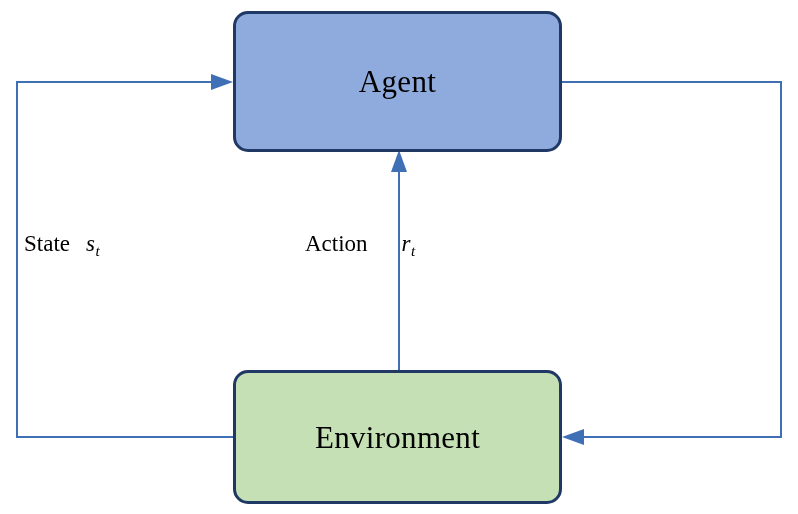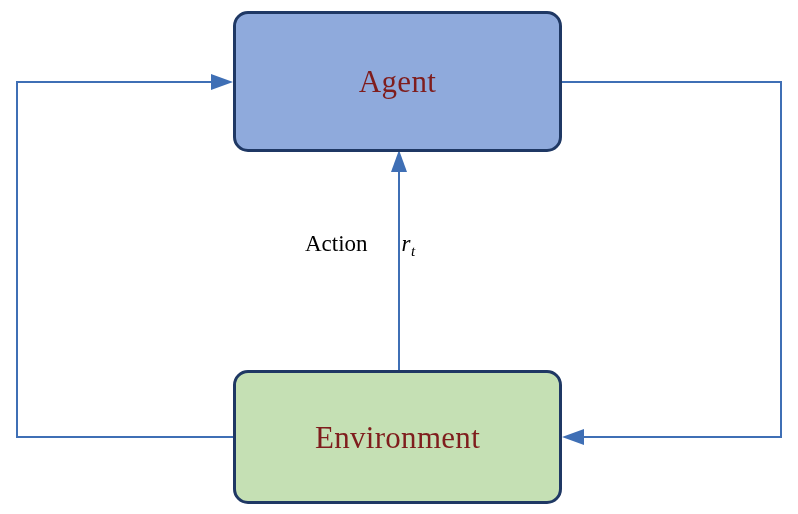--- a/index.html
+++ b/index.html
@@ -29,21 +29,21 @@
     box-sizing: border-box;
     border: 3px solid #1F3864;
     border-radius: 15px;
     display: flex;
     align-items: center;
     justify-content: center;
   }
   .node-label {
     font-family: "Liberation Serif", "DejaVu Serif", serif;
     font-size: 31px;
-    color: #7f1d1d;
+    color: #000000;
     letter-spacing: 0.3px;
     line-height: 1;
   }
   #agent-node {
     left: 233px;
     top: 11px;
     width: 329px;
     height: 141px;
     background: #8FAADC;
   }
@@ -103,19 +103,22 @@
   </svg>
 
   <div class="node" id="agent-node">
     <span class="node-label">Agent</span>
   </div>
 
   <div class="node" id="environment-node">
     <span class="node-label">Environment</span>
   </div>
 
+  <div class="edge-label" id="state-label">
+    <span>State</span><span class="var"><span>s</span><sub>t</sub></span>
+  </div>
 
   <div class="edge-label" id="reward-label">
     <span>Action</span><span class="var"><span>r</span><sub>t</sub></span>
   </div>
 
 
 </div>
 
 </body></html>

